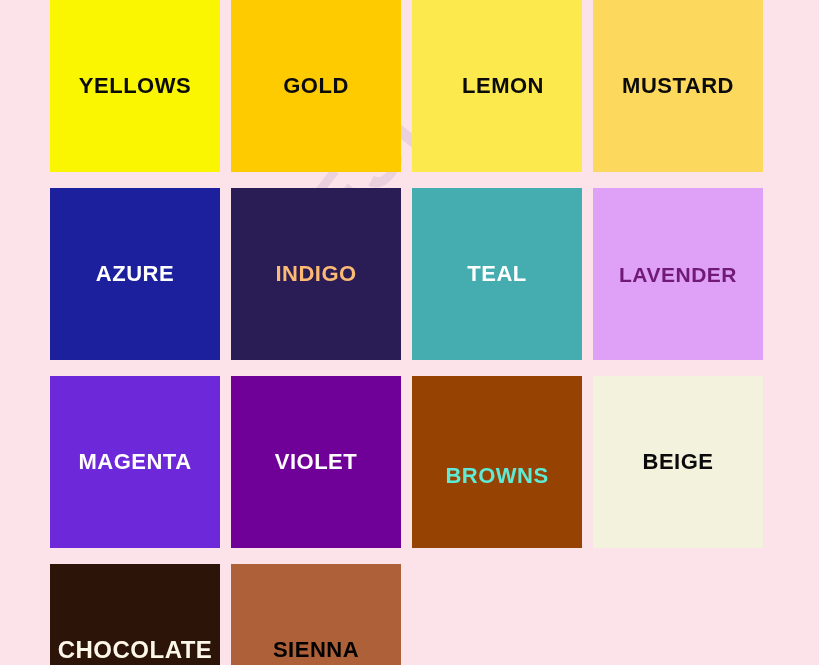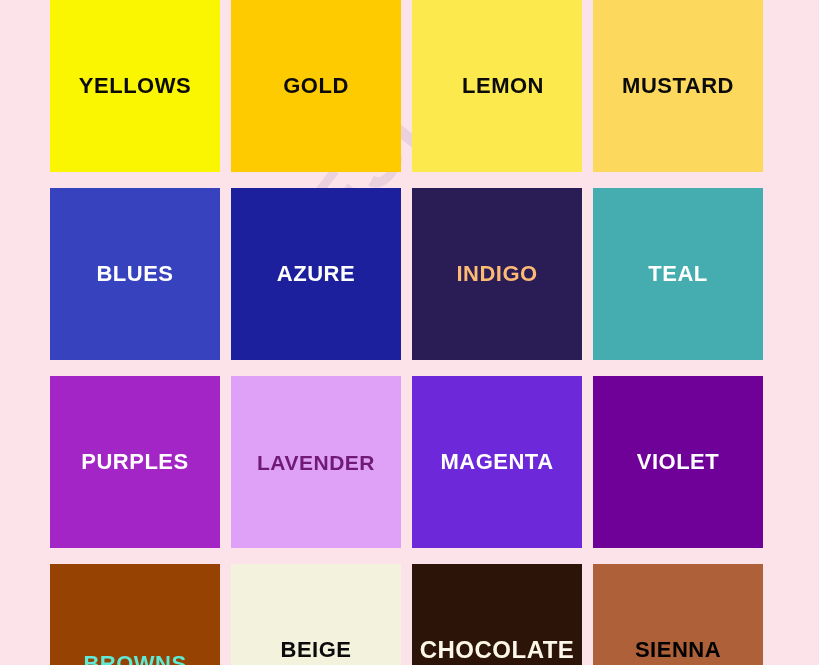--- a/index.html
+++ b/index.html
@@ -102,34 +102,28 @@
       </div>
       <div class="swatch" style="background: rgb(254, 203, 1);">
         <div class="swatch-label" style="color: rgb(11, 11, 11);">GOLD</div>
       </div>
       <div class="swatch" style="background: rgb(251, 233, 78);">
         <div class="swatch-label" style="color: rgb(11, 11, 11); margin-left: 12px;">LEMON</div>
       </div>
       <div class="swatch" style="background: rgb(252, 217, 92);">
         <div class="swatch-label" style="color: rgb(11, 11, 11);">MUSTARD</div>
       </div>
-      <div class="swatch" style="background: rgb(55, 66, 190);">
-        <div class="swatch-label" style="color: rgb(255, 255, 255);">BLUES</div>
-      </div>
       <div class="swatch" style="background: rgb(28, 32, 156);">
         <div class="swatch-label" style="color: rgb(255, 255, 255);">AZURE</div>
       </div>
       <div class="swatch" style="background: rgb(42, 28, 85);">
         <div class="swatch-label" style="color: #fdba74;">INDIGO</div>
       </div>
       <div class="swatch" style="background: rgb(69, 173, 176);">
         <div class="swatch-label" style="color: rgb(255, 255, 255);">TEAL</div>
-      </div>
-      <div class="swatch" style="background: rgb(163, 37, 198);">
-        <div class="swatch-label" style="color: rgb(255, 255, 255);">PURPLES</div>
       </div>
       <div class="swatch" style="background: rgb(222, 161, 247);">
         <div class="swatch-label tight" style="color: #701a75;">LAVENDER</div>
       </div>
       <div class="swatch" style="background: #6d28d9;">
         <div class="swatch-label" style="color: rgb(255, 255, 255);">MAGENTA</div>
       </div>
       <div class="swatch" style="background: rgb(111, 0, 152);">
         <div class="swatch-label" style="color: rgb(255, 255, 255);">VIOLET</div>
       </div>

